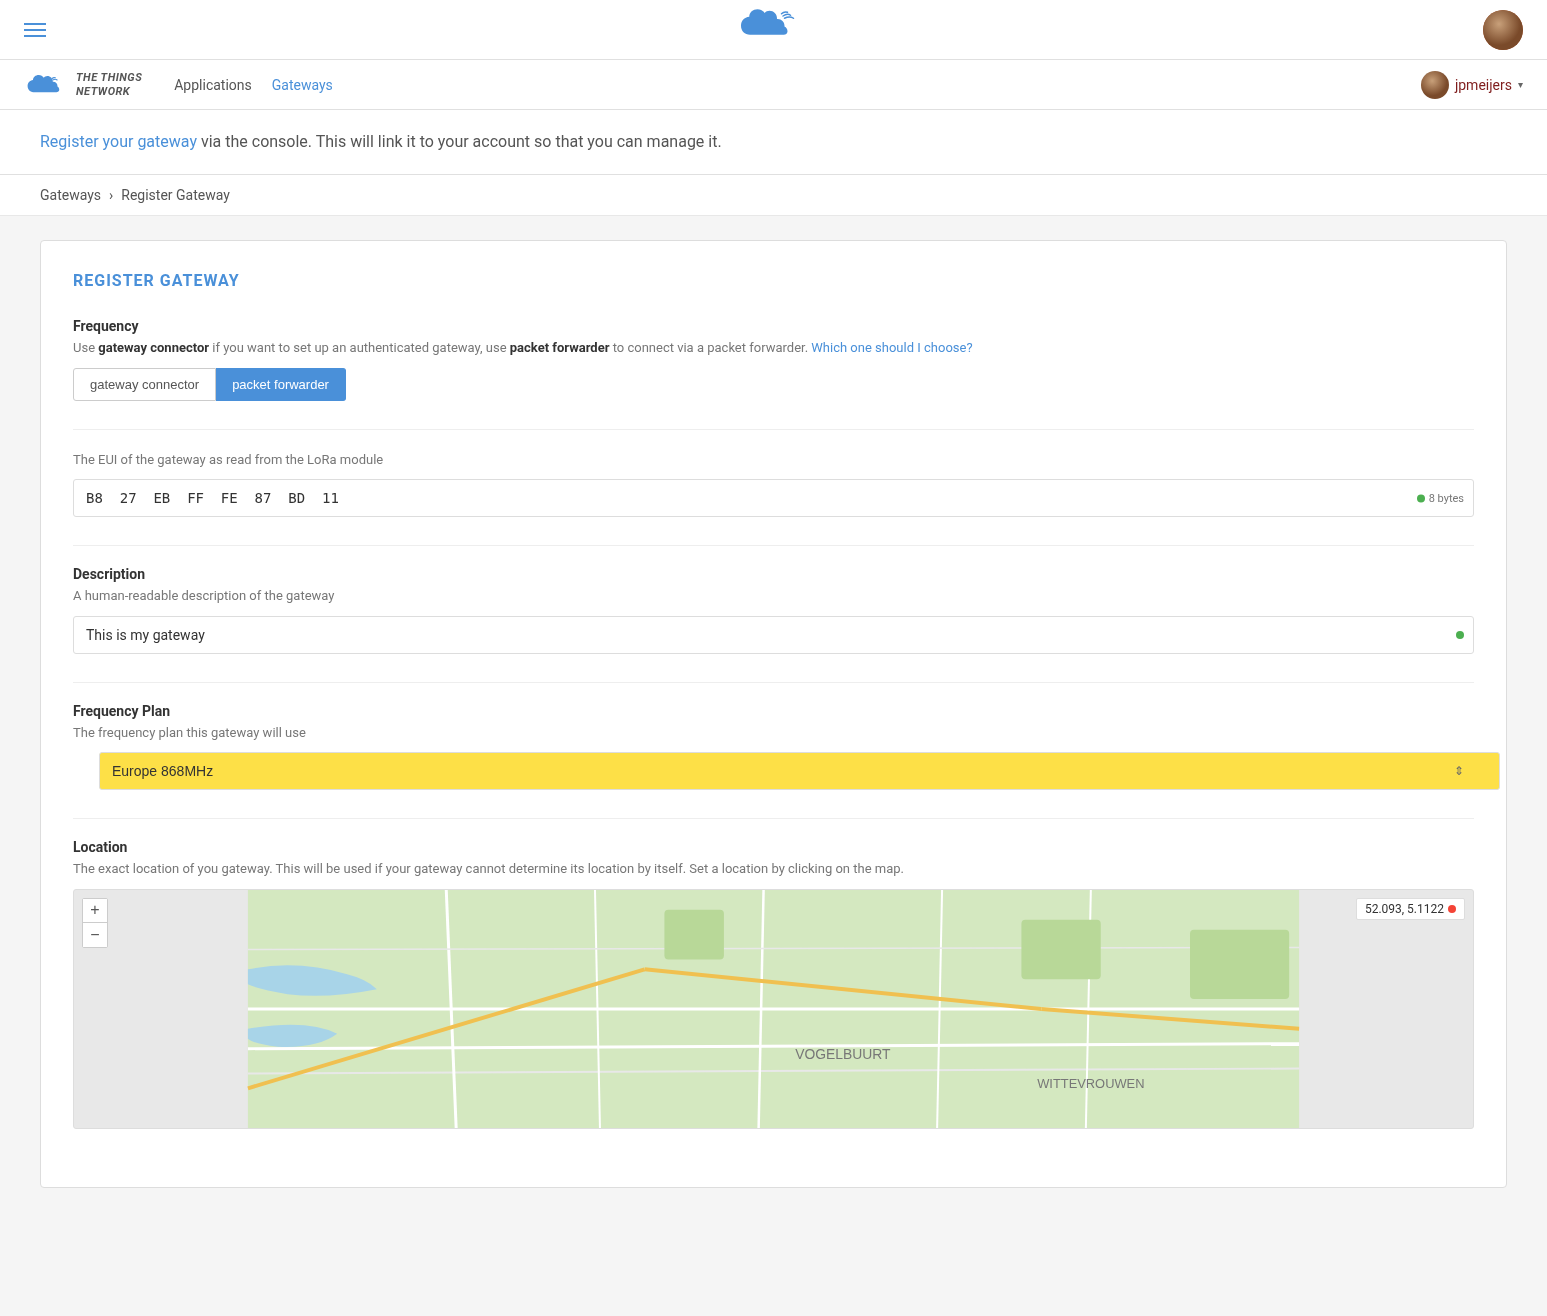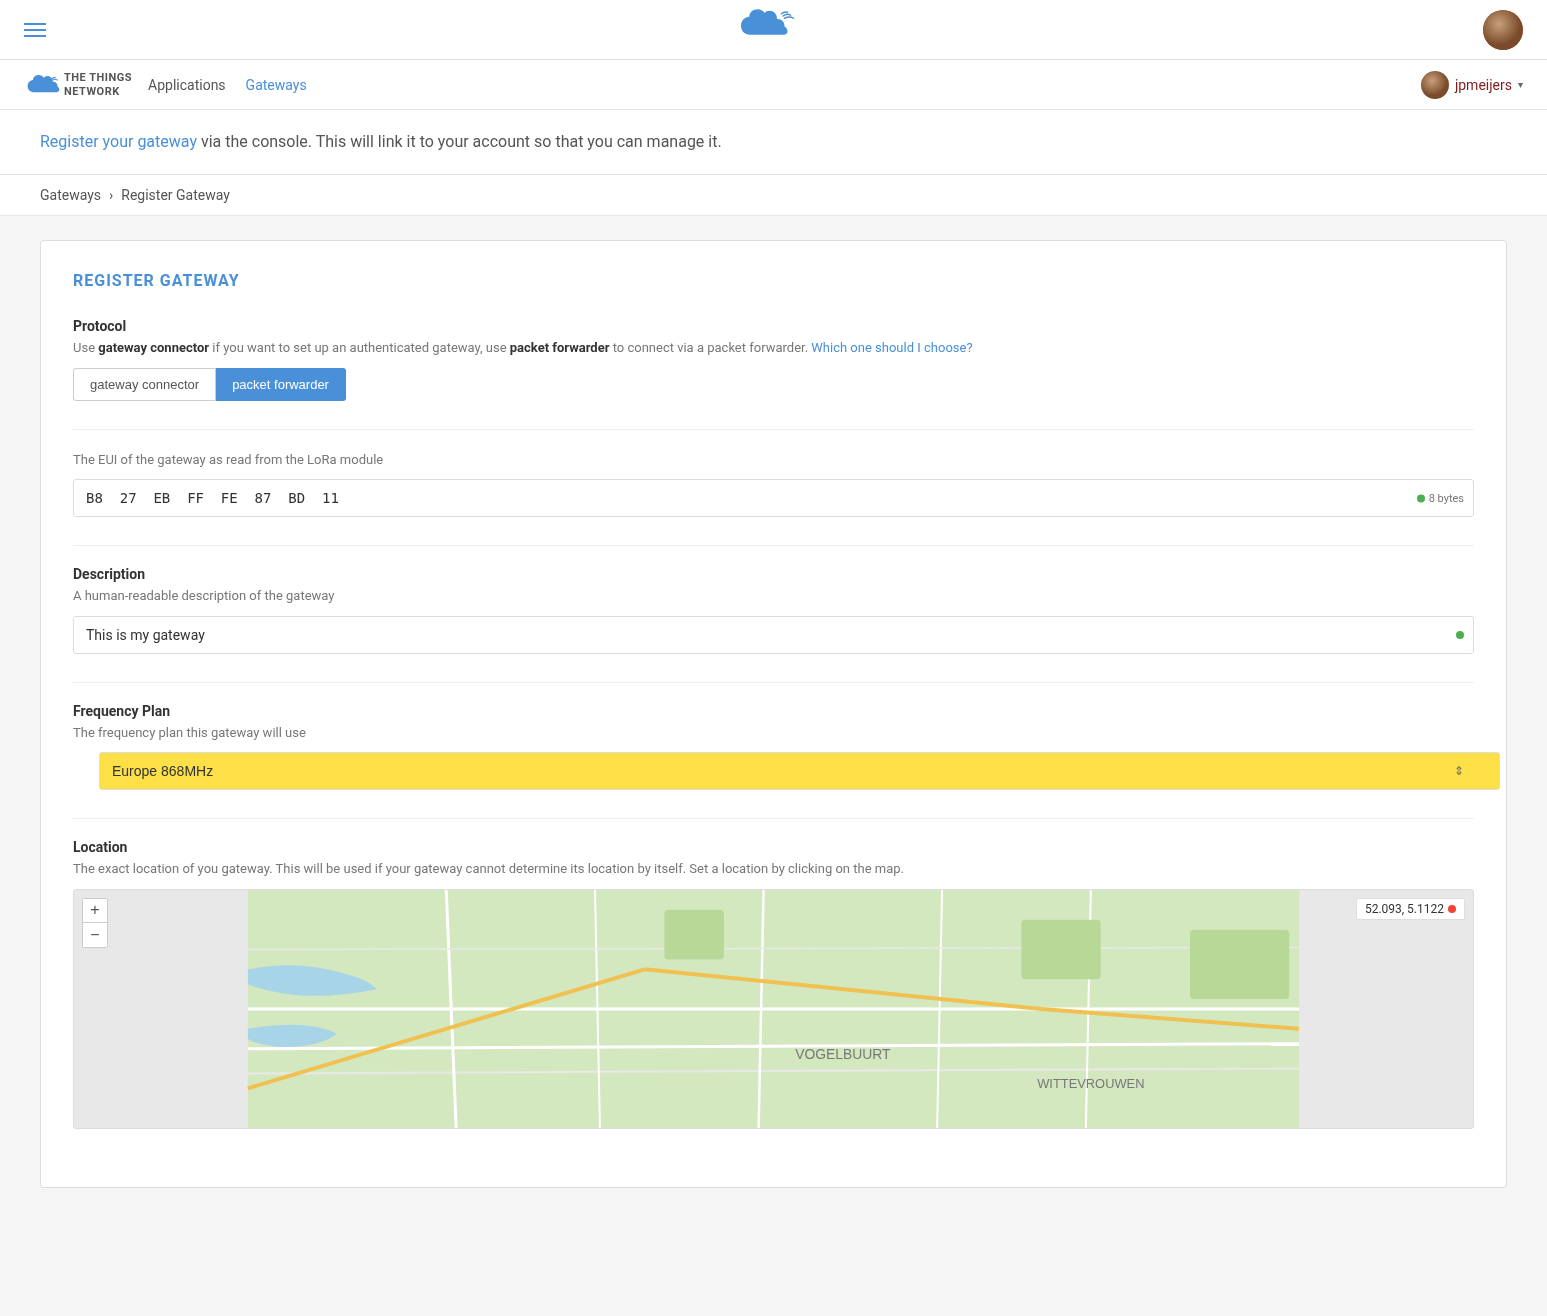--- a/index.html
+++ b/index.html
@@ -38,21 +38,21 @@
     
     .secondary-nav {
       background: #fff;
       display: flex;
       align-items: center;
       padding: 0 24px;
       border-bottom: 1px solid #e0e0e0;
       height: 50px;
     }
     .ttn-logo {
-      display: flex; align-items: center; gap: 4px; margin-right: 16px;
+      display: flex; align-items: center; gap: 16px; margin-right: 32px; font-style: italic;
     }
     .ttn-logo-cloud { width: 36px; height: 24px; }
     .ttn-logo-text { font-size: 11px; font-weight: 700; color: #555; letter-spacing: 0.5px; line-height: 1.2; }
     .nav-links { display: flex; gap: 20px; flex: 1; }
     .nav-link {
       text-decoration: none; font-size: 14px; color: #555; padding: 4px 0;
       cursor: pointer;
     }
     .nav-link.active { color: #4a90d9; }
     .user-section {
@@ -250,21 +250,21 @@
   <span>›</span>
   <span class="breadcrumb-current">Register Gateway</span>
 </div>
 
 <div class="main-content">
   <div class="form-card">
 
     <div class="form-title">REGISTER GATEWAY</div>
 
     <div class="form-section">
-      <div class="form-section-label">Protocol</div>
+      <div class="form-section-label">Frequency</div>
       <div class="form-section-desc">
         <span>Use </span><strong>gateway connector</strong><span> if you want to set up an authenticated gateway, use </span><strong>packet forwarder</strong><span> to connect via a packet forwarder.</span> <a>Which one should I choose?</a>
       </div>
       <div class="protocol-buttons">
         <button class="protocol-btn">gateway connector</button>
         <button class="protocol-btn active">packet forwarder</button>
       </div>
     </div>
 
     <hr class="divider">

